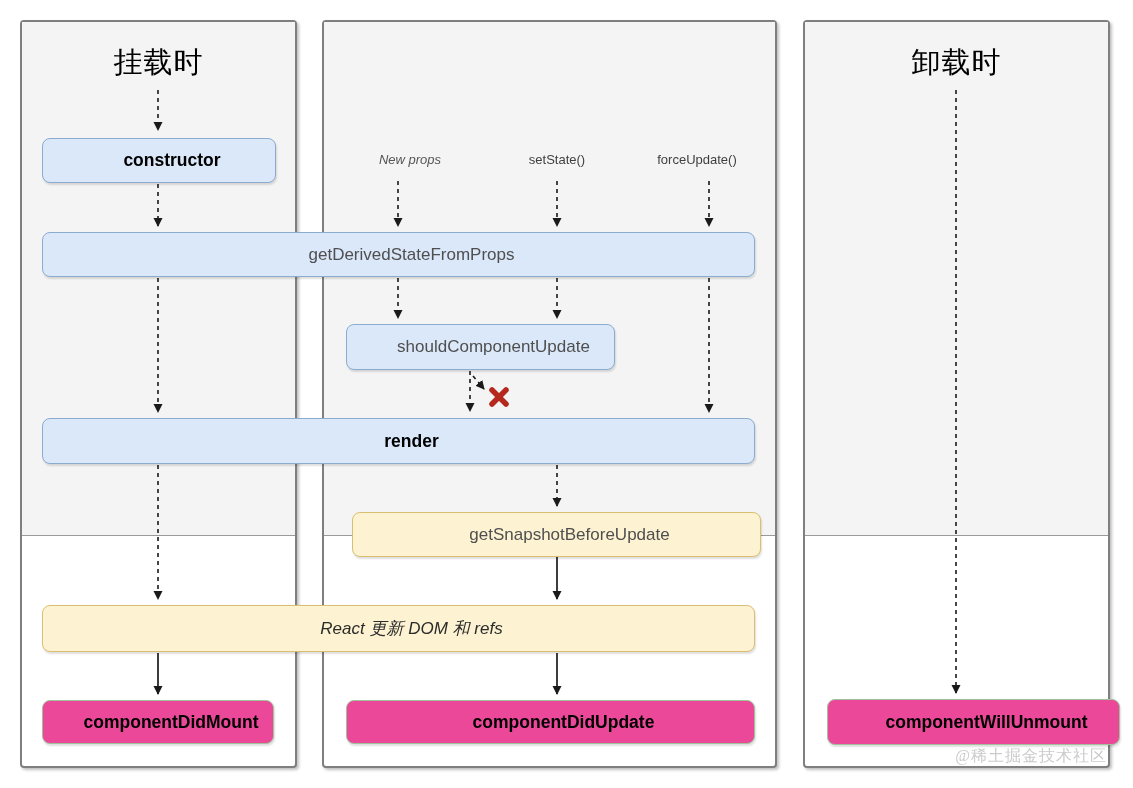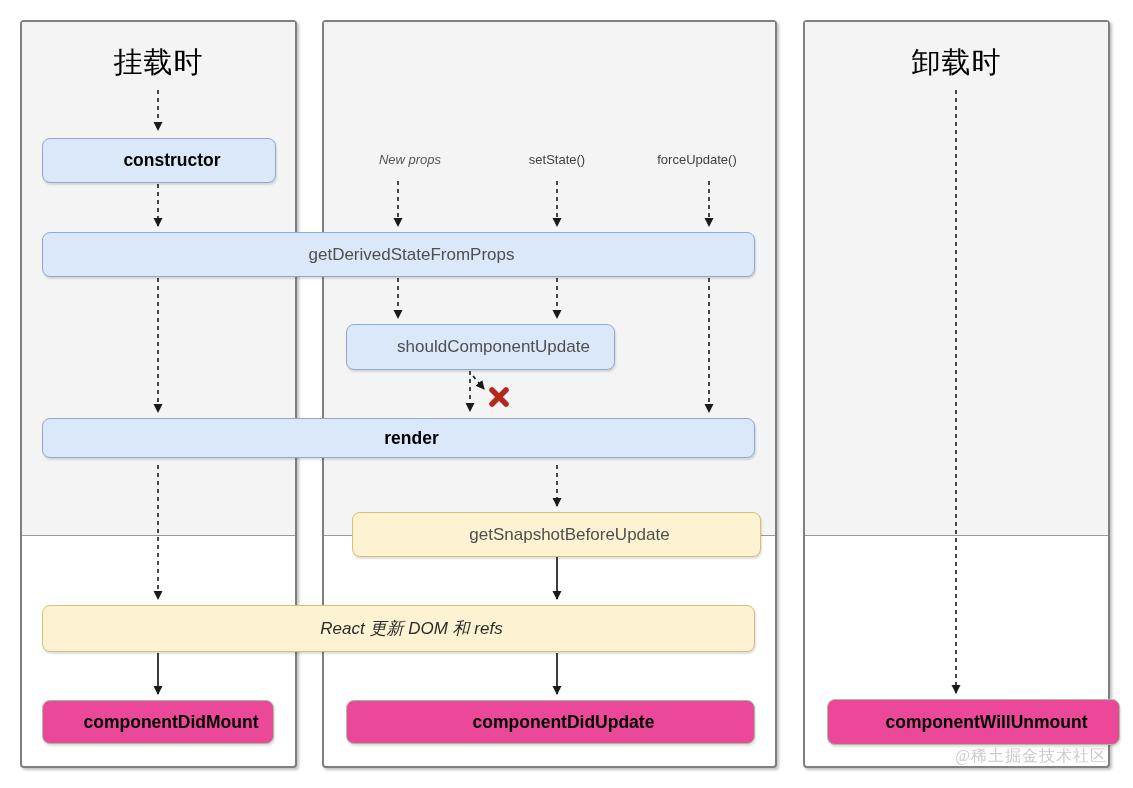--- a/index.html
+++ b/index.html
@@ -80,21 +80,21 @@
   </div>
 
   <div class="node blue muted" style="left:42px;top:232px;width:713px;height:45px">
     <span>getDerivedStateFromProps</span>
   </div>
 
   <div class="node blue muted" style="left:346px;top:324px;width:269px;height:46px">
     <span>shouldComponentUpdate</span>
   </div>
 
-  <div class="node blue bolded" style="left:42px;top:418px;width:713px;height:40px">
+  <div class="node blue bolded" style="left:42px;top:418px;width:713px;height:46px">
     <span>render</span>
   </div>
 
   <div class="node yellow muted" style="left:352px;top:512px;width:409px;height:45px">
     <span>getSnapshotBeforeUpdate</span>
   </div>
 
   <div class="node yellow italic" style="left:42px;top:605px;width:713px;height:47px">
     <span>React 更新 DOM 和 refs</span>
   </div>

